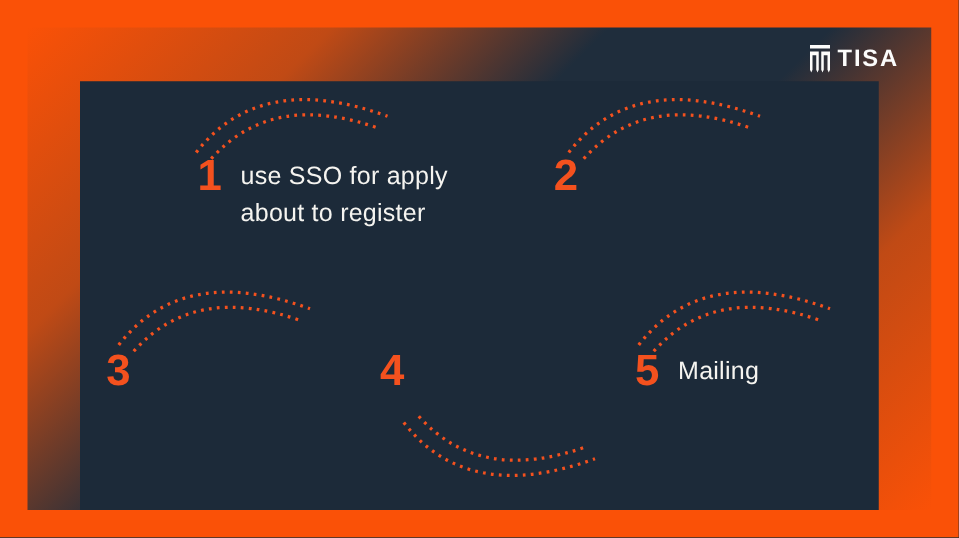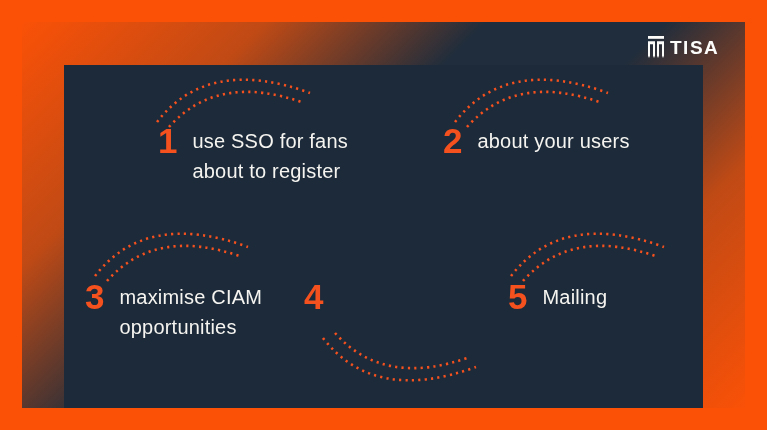--- a/index.html
+++ b/index.html
@@ -82,36 +82,31 @@
         <path d="M0 5.2 H7 V19.8 L6 22 L5 19.8 V8.2 H2 V19.8 L1 22 L0 19.8 Z"></path>
         <path d="M9 5.2 H16 V19.8 L15 22 L14 19.8 V8.2 H11 V19.8 L10 22 L9 19.8 Z"></path>
       </g>
     </svg>
     <span class="brand-text">TISA</span>
   </div>
 
   <div class="step step-1">
     <div class="num">1</div>
     <div class="text">
-      <div>use SSO for fans</div>
+      <div>use SSO for apply</div>
       <div>about to register</div>
     </div>
   </div>
   <div class="step step-2">
     <div class="num">2</div>
     <div class="text">
-      <div>about your users</div>
     </div>
   </div>
   <div class="step step-3">
     <div class="num">3</div>
-    <div class="text">
-      <div>maximise CIAM</div>
-      <div>opportunities</div>
-    </div>
   </div>
   <div class="step step-4">
     <div class="num">4</div>
   </div>
   <div class="step step-5">
     <div class="num">5</div>
     <div class="text">
       <div>Mailing</div>
     </div>
   </div>

